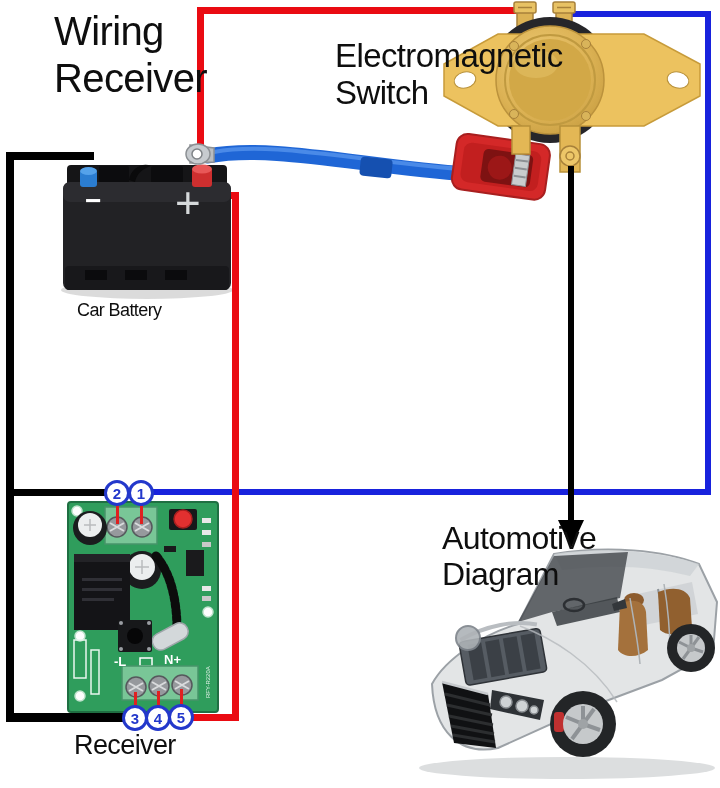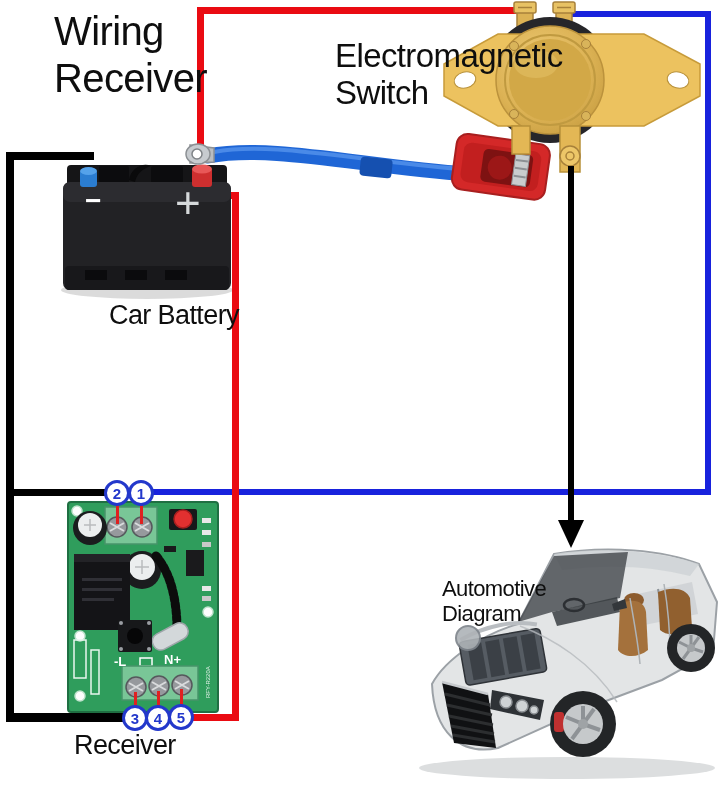--- a/index.html
+++ b/index.html
@@ -11,22 +11,22 @@
   .z1{z-index:1}.z2{z-index:2}.z3{z-index:3}.z4{z-index:4}
   .red{background:#ea0b12;}
   .blue{background:#1822dd;}
   .black{background:#000000;}
   .lbl{
     position:absolute;font-weight:400;color:#0e0e0e;line-height:1.12;
     letter-spacing:-0.6px;z-index:5;white-space:nowrap;margin-left:32px;
   }
   .lbl-title{left:22px;top:8px;font-size:40px;line-height:1.18;}
   .lbl-switch{left:303px;top:38px;font-size:33px;}
-  .lbl-battery{left:52px;top:300px;width:180px;text-align:center;font-size:27px;}
-  .lbl-circuits{left:410px;top:577px;font-size:22px;}
+  .lbl-battery{left:45px;top:300px;width:180px;text-align:left;font-size:18px;}
+  .lbl-circuits{left:410px;top:521px;font-size:32px;}
   .lbl-receiver{left:42px;top:730px;font-size:27px;}
   .badge{
     position:absolute;width:20px;height:20px;border:3px solid #2338cb;border-radius:50%;
     background:#ffffff;color:#2338cb;font-size:15px;font-weight:700;
     display:flex;align-items:center;justify-content:center;z-index:6;
   }
   .leader{position:absolute;width:3px;background:#e02020;z-index:5;}
   .arrowhead{
     position:absolute;width:0;height:0;z-index:4;
     border-left:13px solid transparent;border-right:13px solid transparent;

